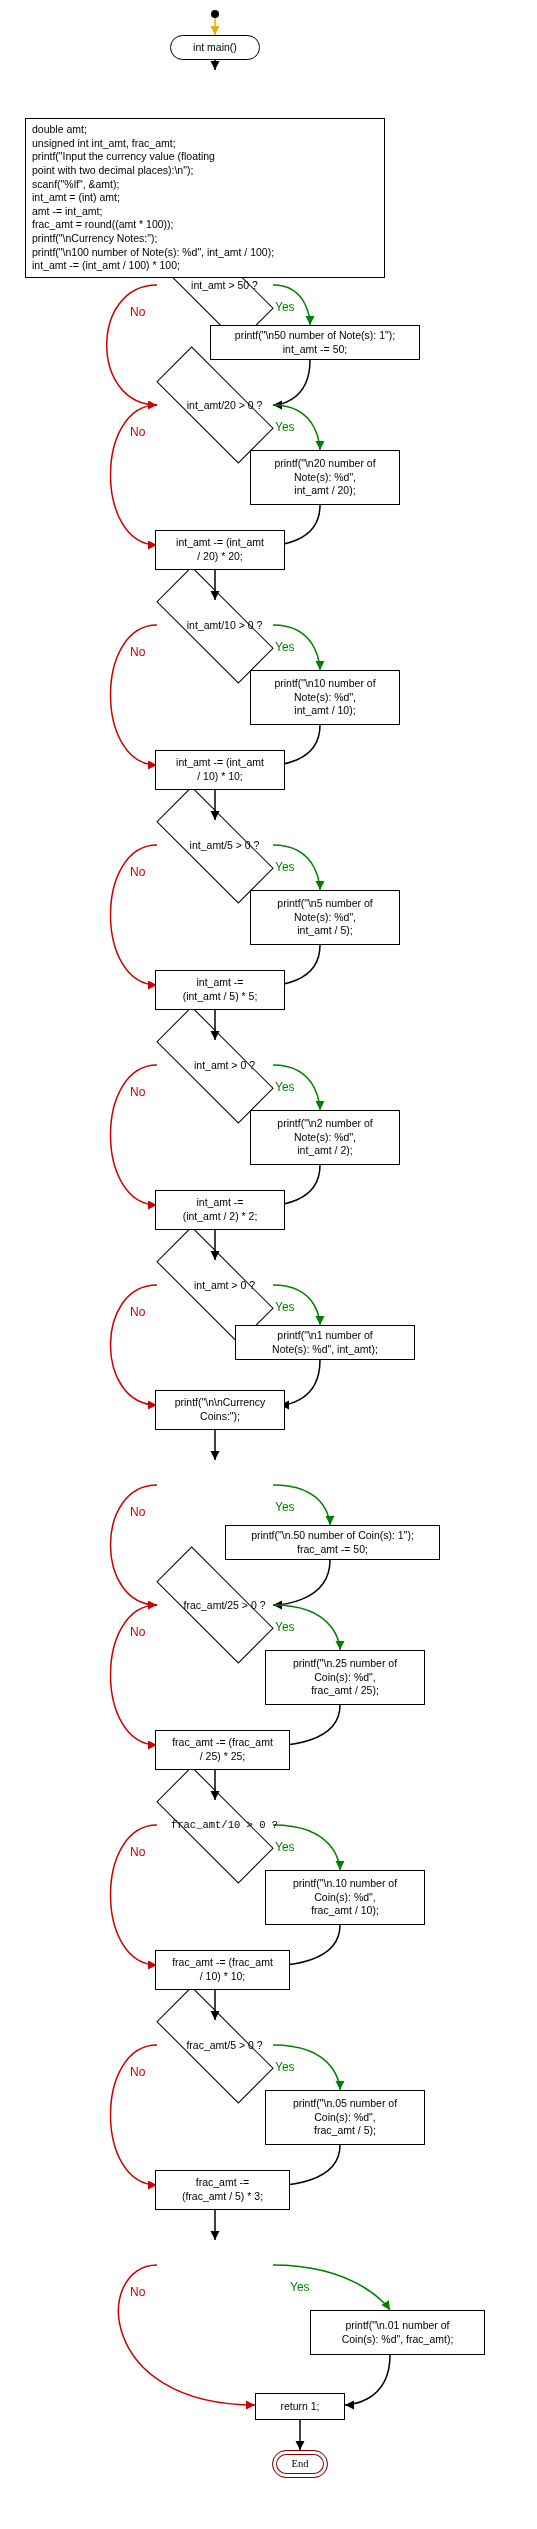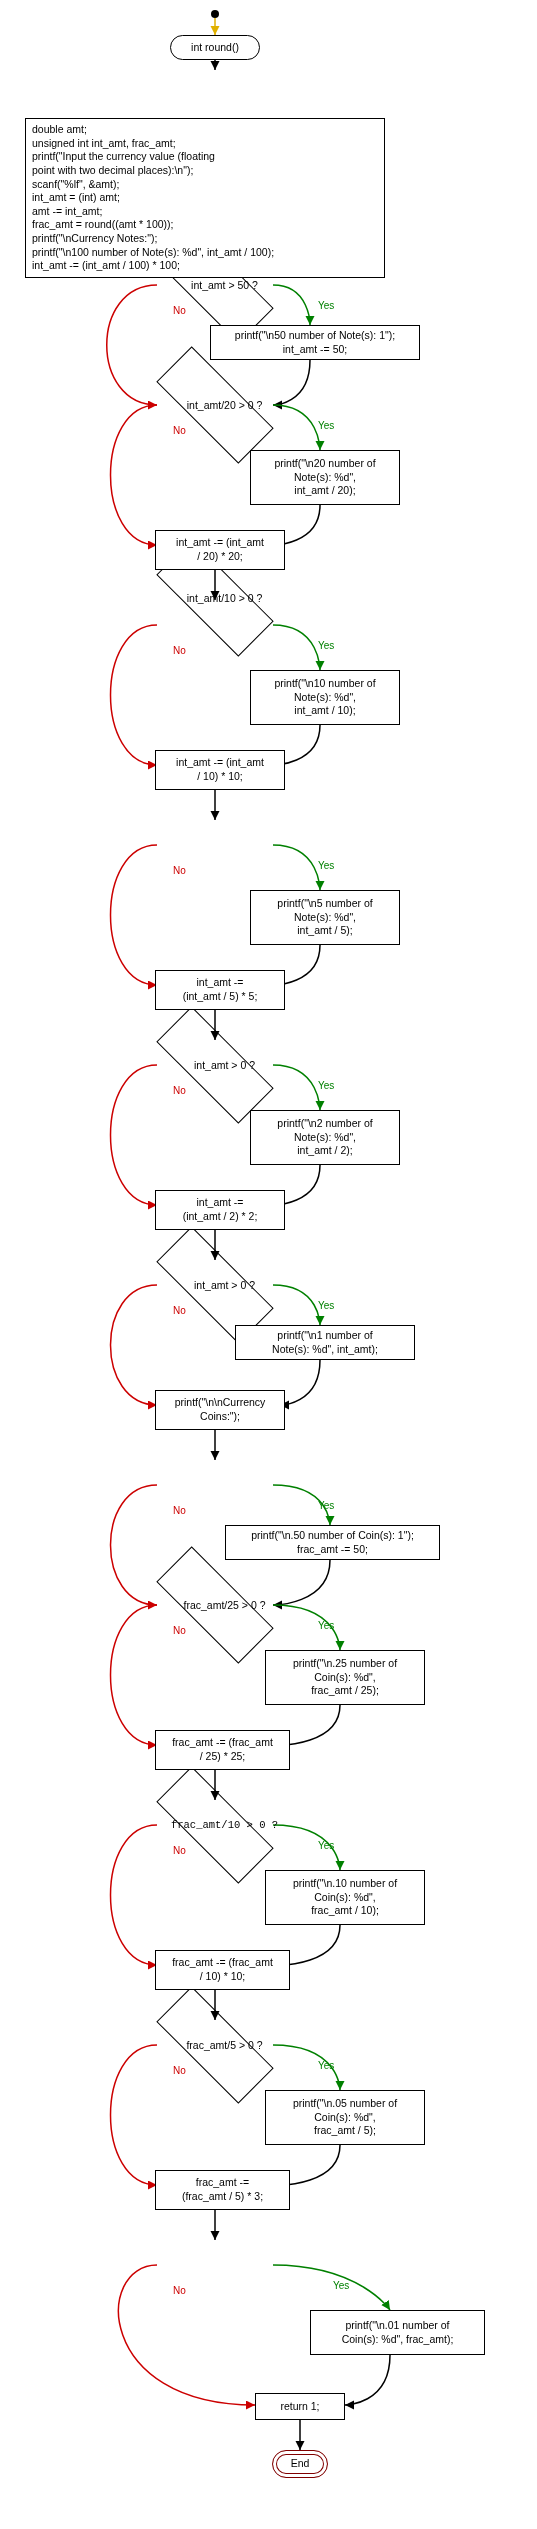--- a/index.html
+++ b/index.html
@@ -71,22 +71,21 @@
     min-width: 130px;
   }
   .end-outer {
     border: 1px solid #800000;
     border-radius: 14px;
     background: #fff;
     box-shadow: 0 0 0 3px #fff inset, 0 0 0 4px #800000 inset;
   }
   .label {
     position: absolute;
-    font-size: 10px;
-    margin-left: 43px;
+    font-size: 12px;
   }
   .yes { color: #008000; }
   .no  { color: #cc0000; }
   svg.wires {
     position: absolute;
     top: 0; left: 0;
     width: 517px;
     height: 2509px;
     pointer-events: none;
   }
@@ -203,21 +202,21 @@
   <path class="arrow-red" d="M147,2255 C85,2255 85,2395 245,2395" marker-end="url(#ah-red)"></path>
 
   <path class="arrow-blk" d="M380,2345 C380,2395 335,2395 335,2395" marker-end="url(#ah-blk)"></path>
 
   <path class="arrow-blk" d="M290,2410 L290,2440" marker-end="url(#ah-blk)"></path>
 </svg>
 
 <div class="start" style="left:201px; top:0px;"></div>
 
 <div class="node terminal" style="left:160px; top:25px; width:90px; height:25px;">
-  <span>int round()</span>
+  <span>int main()</span>
 </div>
 
 <div class="node codebox" style="left:15px; top:60px; width:360px; height:160px;">
   <span>double amt;
 unsigned int int_amt, frac_amt;
 printf("Input the currency value (floating
 point with two decimal places):\n");
 scanf("%lf", &amp;amt);
 int_amt = (int) amt;
 amt -= int_amt;
@@ -248,36 +247,39 @@
   <span>printf("\n20 number of
 Note(s): %d",
 int_amt / 20);</span>
 </div>
 
 <div class="node action" style="left:145px; top:520px; width:130px; height:40px;">
   <span>int_amt -= (int_amt
 / 20) * 20;</span>
 </div>
 
-<div class="diamond" style="left:147px; top:563px; width:116px; height:50px;">
+<div class="diamond" style="left:147px; top:590px; width:116px; height:50px;">
   <span>int_amt/10 &gt; 0 ?</span>
 </div>
 <div class="label yes" style="left:265px; top:630px;">Yes</div>
 <div class="label no" style="left:120px; top:635px;">No</div>
 
 <div class="node action" style="left:240px; top:660px; width:150px; height:55px;">
   <span>printf("\n10 number of
 Note(s): %d",
 int_amt / 10);</span>
 </div>
 <div class="node action" style="left:145px; top:740px; width:130px; height:40px;">
   <span>int_amt -= (int_amt
 / 10) * 10;</span>
 </div>
 
+<div class="diamond" style="left:147px; top:810px; width:116px; height:50px;">
+  <span>int_amt/5 &gt; 0 ?</span>
+</div>
 <div class="label yes" style="left:265px; top:850px;">Yes</div>
 <div class="label no" style="left:120px; top:855px;">No</div>
 
 <div class="node action" style="left:240px; top:880px; width:150px; height:55px;">
   <span>printf("\n5 number of
 Note(s): %d",
 int_amt / 5);</span>
 </div>
 <div class="node action" style="left:145px; top:960px; width:130px; height:40px;">
   <span>int_amt -=
@@ -377,17 +379,17 @@
 
 <div class="node action" style="left:300px; top:2300px; width:175px; height:45px;">
   <span>printf("\n.01 number of
 Coin(s): %d", frac_amt);</span>
 </div>
 
 <div class="node action" style="left:245px; top:2383px; width:90px; height:27px; min-width:0;">
   <span>return 1;</span>
 </div>
 
-<div class="node end-outer" style="left:262px; top:2440px; width:56px; height:28px;">
+<div class="node end-outer" style="left:262px; top:2440px; width:56px; height:28px;font-family:Liberation Serif, serif;">
   <span>End</span>
 </div>
 
 </div>
 
 </body></html>

